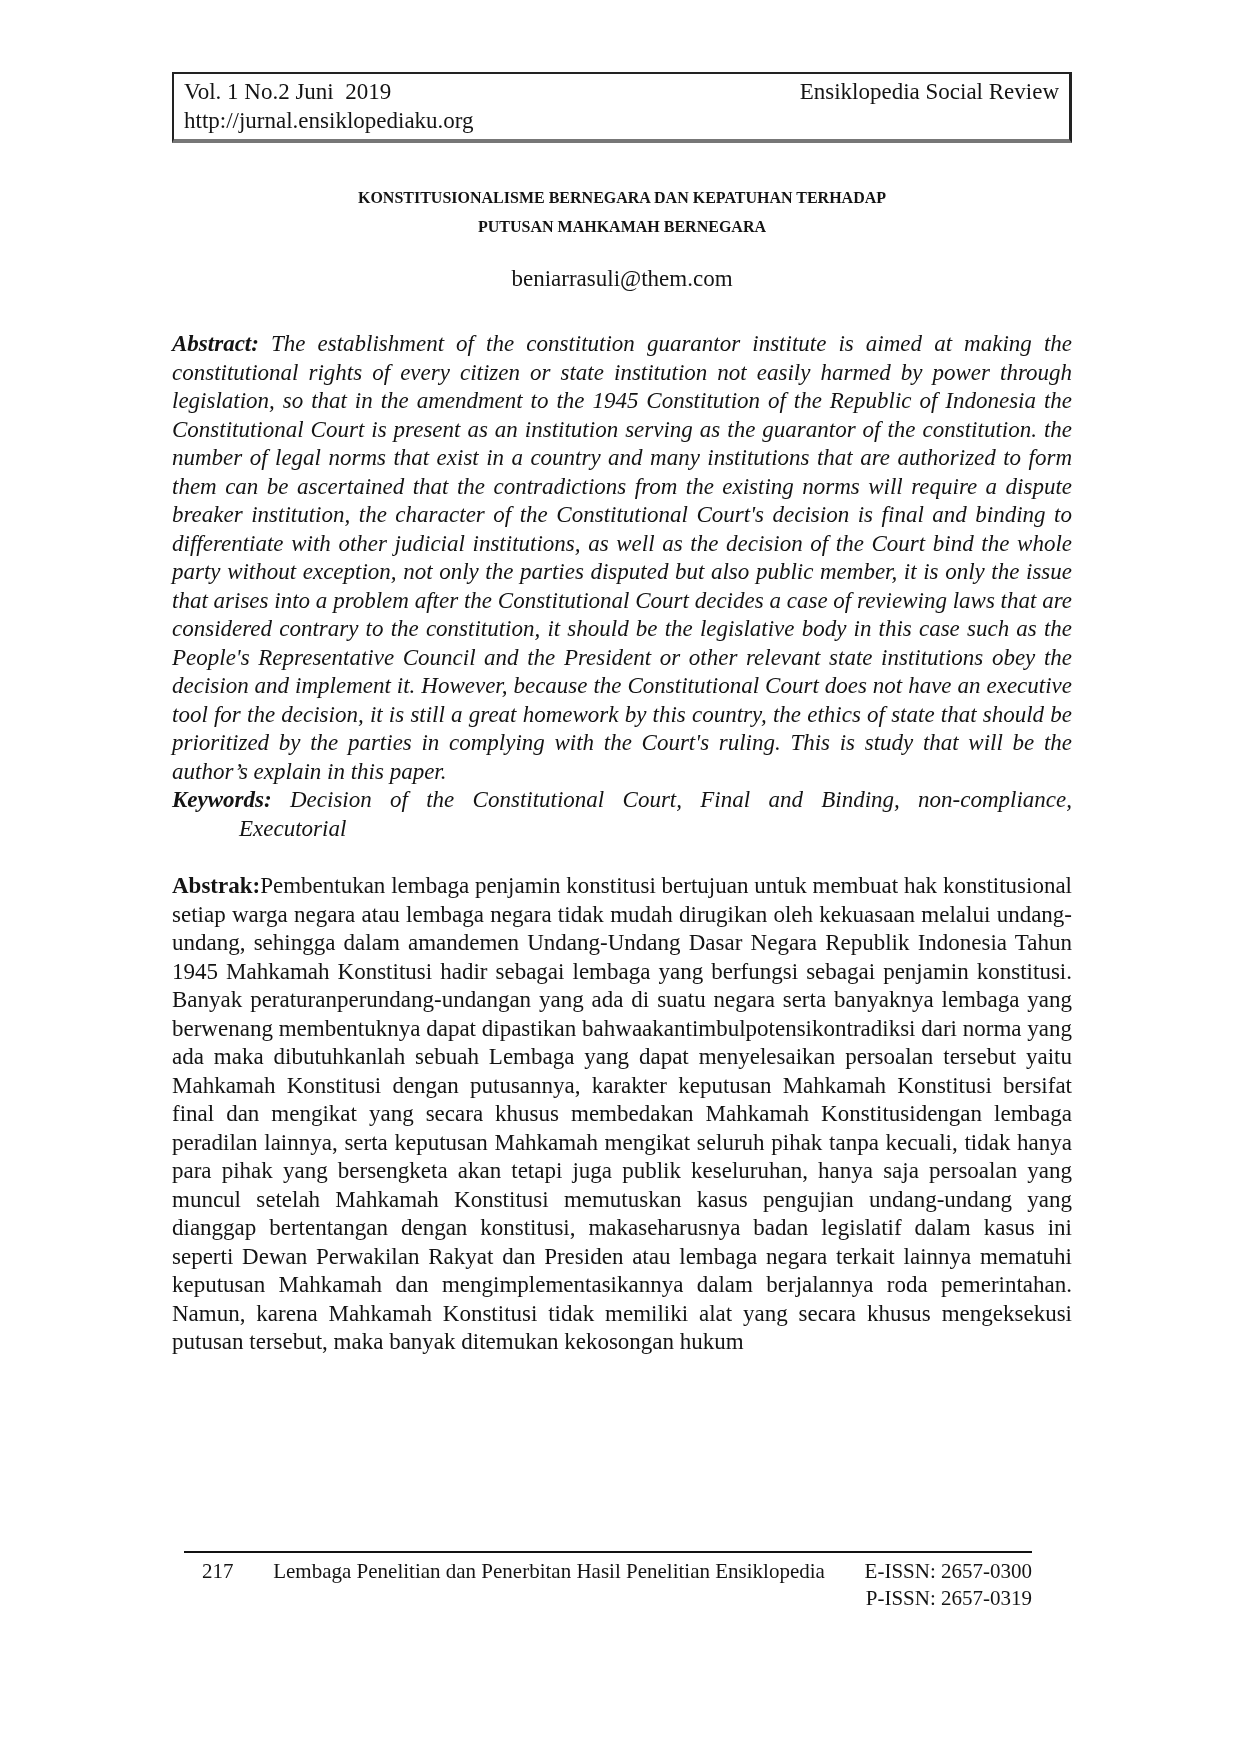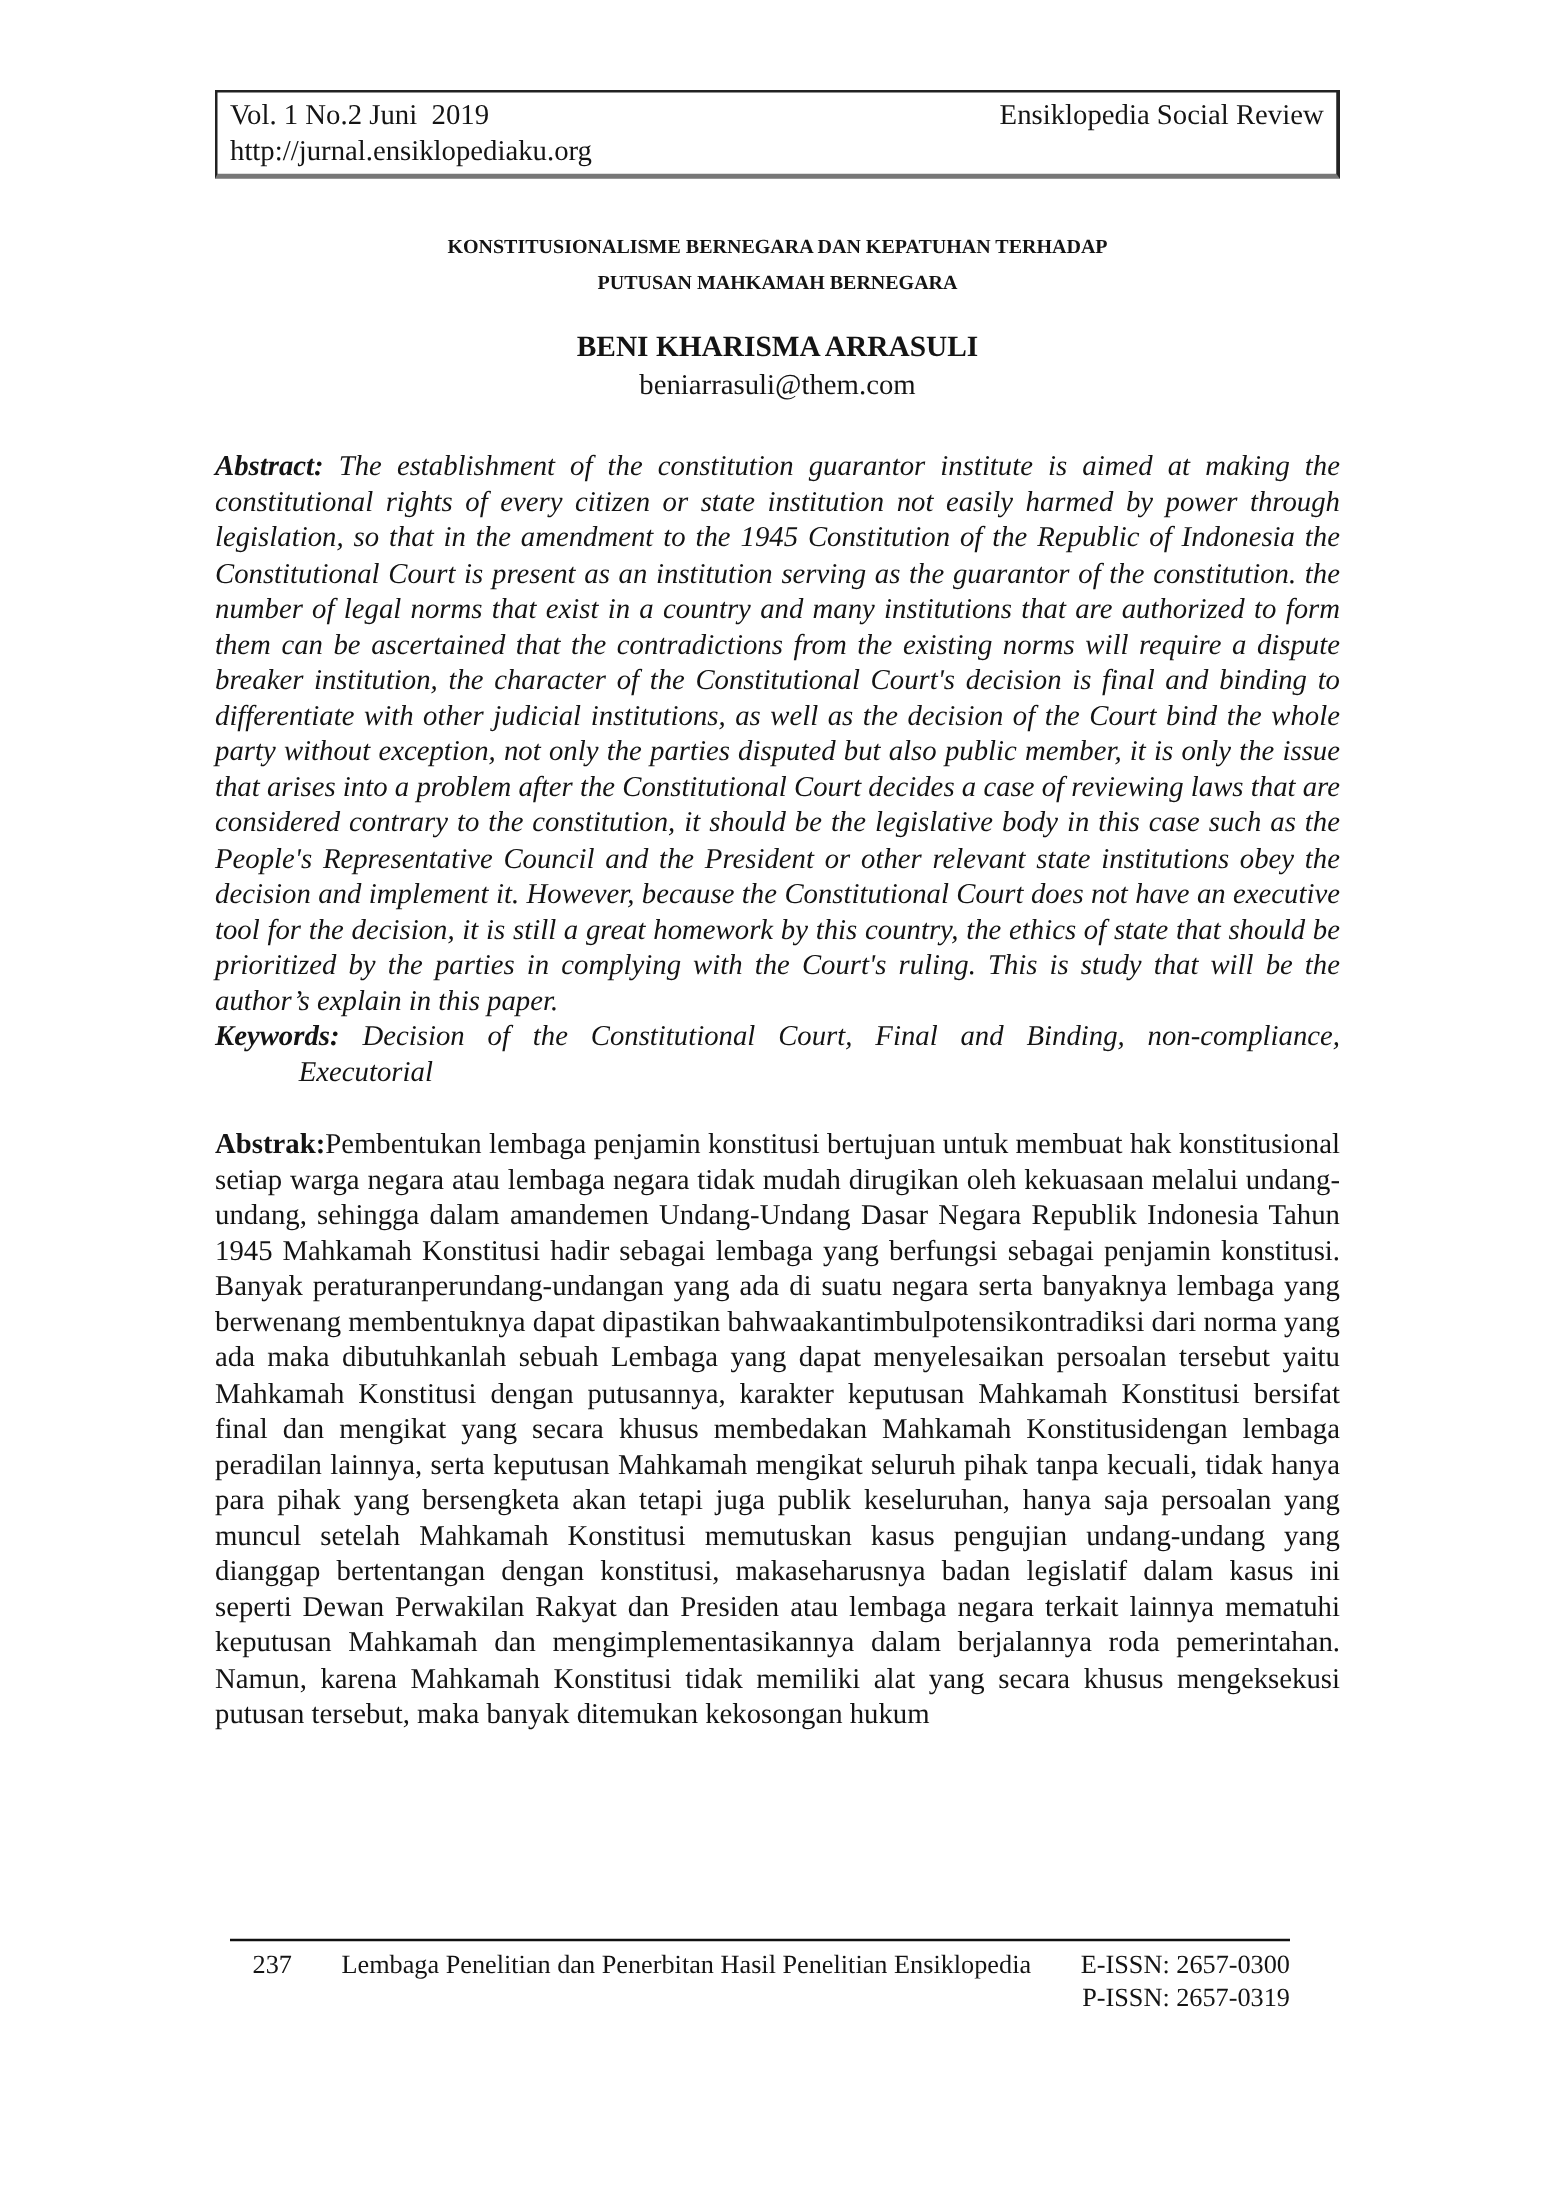--- a/index.html
+++ b/index.html
@@ -68,34 +68,33 @@
       <span>http://jurnal.ensiklopediaku.org</span>
     </div>
   </div>
 
   <div class="article-title">
     <div>KONSTITUSIONALISME BERNEGARA DAN KEPATUHAN TERHADAP</div>
     <div>PUTUSAN MAHKAMAH BERNEGARA</div>
   </div>
 
   <div class="author-block">
-    <div class="author-name">BENI KHARISMA ARRASULI</div>
     <div>beniarrasuli@them.com</div>
   </div>
 
   <p class="abstract-par"><span class="lead">Abstract:</span><span> The establishment of the constitution guarantor institute is aimed at making the constitutional rights of every citizen or state institution not easily harmed by power through legislation, so that in the amendment to the 1945 Constitution of the Republic of Indonesia the Constitutional Court is present as an institution serving as the guarantor of the constitution. the number of legal norms that exist in a country and many institutions that are authorized to form them can be ascertained that the contradictions from the existing norms will require a dispute breaker institution, the character of the Constitutional Court's decision is final and binding to differentiate with other judicial institutions, as well as the decision of the Court bind the whole party without exception, not only the parties disputed but also public member, it is only the issue that arises into a problem after the Constitutional Court decides a case of reviewing laws that are considered contrary to the constitution, it should be the legislative body in this case such as the People's Representative Council and the President or other relevant state institutions obey the decision and implement it. However, because the Constitutional Court does not have an executive tool for the decision, it is still a great homework by this country, the ethics of state that should be prioritized by the parties in complying with the Court's ruling. This is study that will be the author’s explain in this paper.</span></p>
 
   <p class="keywords-par"><span class="lead">Keywords:</span><span> Decision of the Constitutional Court, Final and Binding, non-compliance, Executorial</span></p>
 
   <p class="abstrak-par"><span class="lead">Abstrak:</span><span>Pembentukan lembaga penjamin konstitusi bertujuan untuk membuat hak konstitusional setiap warga negara atau lembaga negara tidak mudah dirugikan oleh kekuasaan melalui undang-undang, sehingga dalam amandemen Undang-Undang Dasar Negara Republik Indonesia Tahun 1945 Mahkamah Konstitusi hadir sebagai lembaga yang berfungsi sebagai penjamin konstitusi. Banyak peraturanperundang-undangan yang ada di suatu negara serta banyaknya lembaga yang berwenang membentuknya dapat dipastikan bahwaakantimbulpotensikontradiksi dari norma yang ada maka dibutuhkanlah sebuah Lembaga yang dapat menyelesaikan persoalan tersebut yaitu Mahkamah Konstitusi dengan putusannya, karakter keputusan Mahkamah Konstitusi bersifat final dan mengikat yang secara khusus membedakan Mahkamah Konstitusidengan lembaga peradilan lainnya, serta keputusan Mahkamah mengikat seluruh pihak tanpa kecuali, tidak hanya para pihak yang bersengketa akan tetapi juga publik keseluruhan, hanya saja persoalan yang muncul setelah Mahkamah Konstitusi memutuskan kasus pengujian undang-undang yang dianggap bertentangan dengan konstitusi, makaseharusnya badan legislatif dalam kasus ini seperti Dewan Perwakilan Rakyat dan Presiden atau lembaga negara terkait lainnya mematuhi keputusan Mahkamah dan mengimplementasikannya dalam berjalannya roda pemerintahan. Namun, karena Mahkamah Konstitusi tidak memiliki alat yang secara khusus mengeksekusi putusan tersebut, maka banyak ditemukan kekosongan hukum</span></p>
 
 </div>
 
 <div class="footer">
   <div class="footer-row">
-    <span class="footer-page">237</span>
+    <span class="footer-page">217</span>
     <span class="footer-publisher">Lembaga Penelitian dan Penerbitan Hasil Penelitian Ensiklopedia</span>
     <span class="footer-issn">
       <div>E-ISSN: 2657-0300</div>
       <div>P-ISSN: 2657-0319</div>
     </span>
   </div>
 </div>
 
 </body></html>

